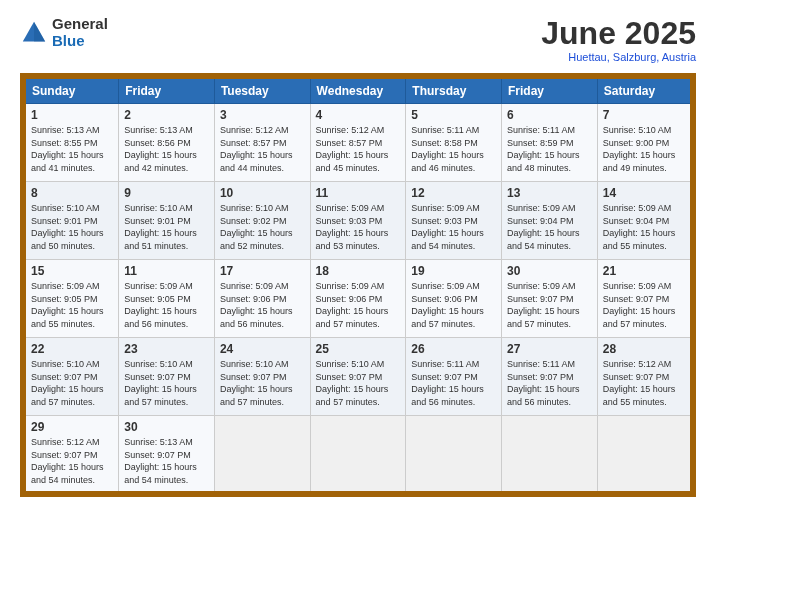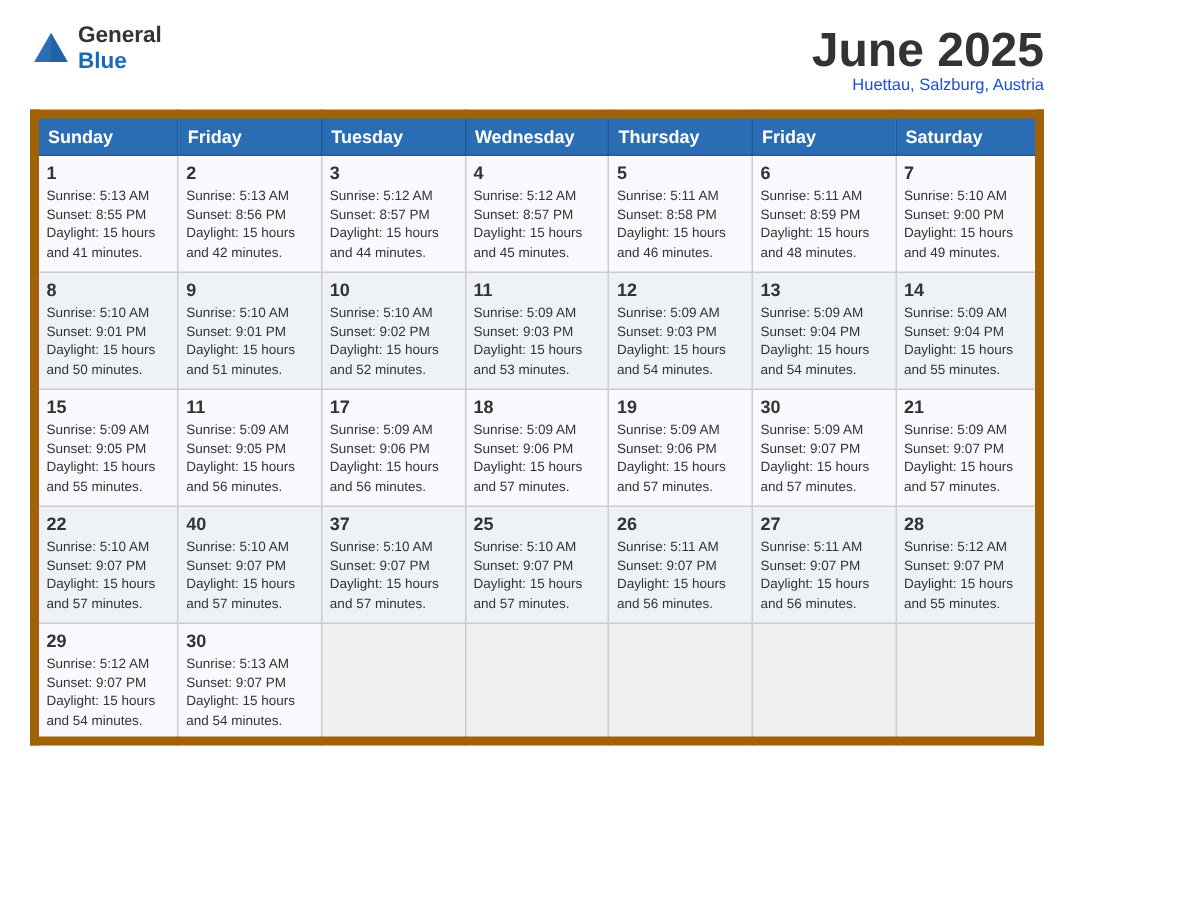--- a/index.html
+++ b/index.html
@@ -298,28 +298,28 @@
         </tr>
         <tr>
           <td>
             <span class="day-num">22</span>
             <div class="day-info" style="white-space: pre-line;">Sunrise: 5:10 AM
 Sunset: 9:07 PM
 Daylight: 15 hours
 and 57 minutes.</div>
           </td>
           <td>
-            <span class="day-num">40</span>
-            <div class="day-info" style="white-space: pre-line;">Sunrise: 5:10 AM
-Sunset: 9:07 PM
-Daylight: 15 hours
-and 57 minutes.</div>
-          </td>
-          <td>
-            <span class="day-num">37</span>
+            <span class="day-num">23</span>
+            <div class="day-info" style="white-space: pre-line;">Sunrise: 5:10 AM
+Sunset: 9:07 PM
+Daylight: 15 hours
+and 57 minutes.</div>
+          </td>
+          <td>
+            <span class="day-num">24</span>
             <div class="day-info" style="white-space: pre-line;">Sunrise: 5:10 AM
 Sunset: 9:07 PM
 Daylight: 15 hours
 and 57 minutes.</div>
           </td>
           <td>
             <span class="day-num">25</span>
             <div class="day-info" style="white-space: pre-line;">Sunrise: 5:10 AM
 Sunset: 9:07 PM
 Daylight: 15 hours

